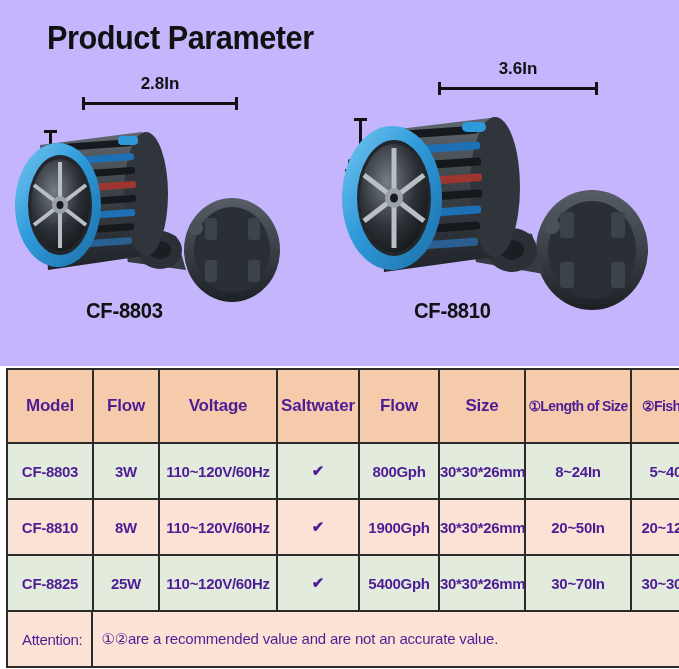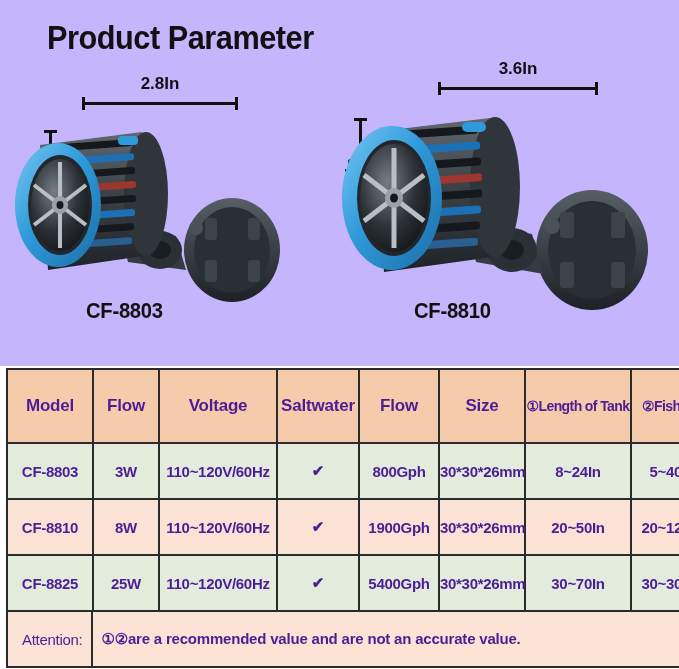--- a/index.html
+++ b/index.html
@@ -176,21 +176,21 @@
     font-weight: normal;
     white-space: nowrap;
   }
   .attn-sep {
     width: 2px;
     align-self: stretch;
     background: #2b2b2b;
     margin-right: 8px;
   }
   .attn-text {
-    font-weight: bold;
+    font-weight: normal;
     white-space: nowrap;
     letter-spacing: -0.2px;
     text-align: right;
   }
 </style>
 </head>
 <body>
 
 <div id="hero">
 
@@ -398,21 +398,21 @@
       <col style="width:93px">
   </colgroup>
   <thead>
     <tr>
       <th>Model</th>
       <th>Flow</th>
       <th>Voltage</th>
       <th>Saltwater</th>
       <th>Flow</th>
       <th>Size</th>
-      <th class="small">①Length of Tank</th>
+      <th class="small">①Length of Size</th>
       <th class="small">②Fish Tank</th>
     </tr>
   </thead>
   <tbody>
     <tr class="row-green">
       <td>CF-8803</td>
       <td>3W</td>
       <td>110~120V/60Hz</td>
       <td class="check">✔</td>
       <td>800Gph</td>

